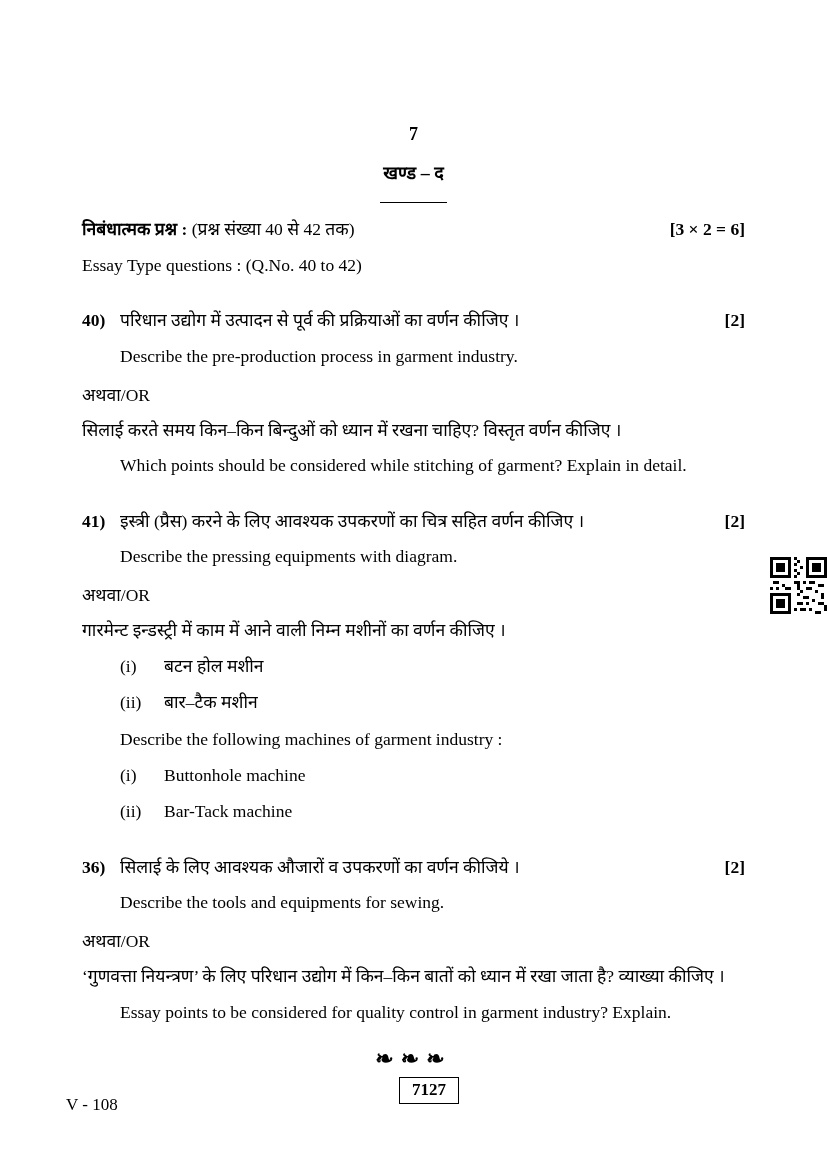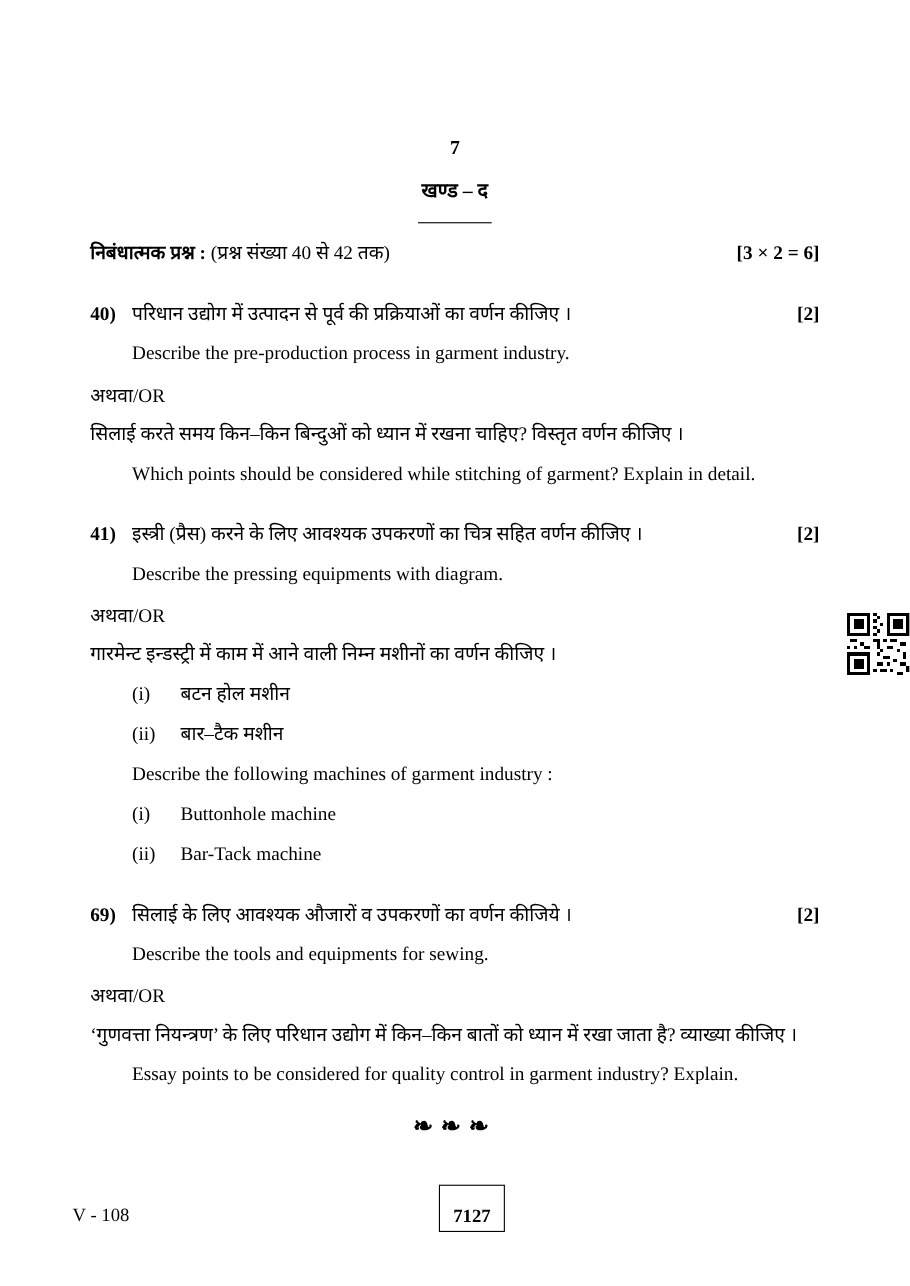--- a/index.html
+++ b/index.html
@@ -42,21 +42,21 @@
     text-align: center;
     font-size: 22px;
     font-weight: bold;
     letter-spacing: 7px;
     margin-top: 22px;
   }
   .footer-code { position: absolute; left: 66px; top: 1085px; font-weight: normal; font-size: 17px; margin-top: 10px; }
   .footer-box {
     position: absolute; left: 399px; top: 1077px;
     border: 1.7px solid #000;
-    padding: 18px 12px 3px;
+    padding: 2px 12px 3px;
     font-weight: bold; font-size: 17px;
   }
   .qr { position: absolute; right: 0; top: 557px; width: 57px; height: 57px; }
 </style>
 </head>
 <body>
 
 <div class="page">
   <div class="content">
 
@@ -65,20 +65,21 @@
     <div class="center head-hi">
       <span class="head-underline">खण्ड – द</span>
     </div>
 
 
     <div class="row">
       <span class="grow"><span class="bold">निबंधात्मक प्रश्न :</span><span> (प्रश्न संख्या 40 से 42 तक)</span></span>
       <span class="marks">[3 × 2 = 6]</span>
     </div>
 
+    <div class="line">Essay Type questions : (Q.No. 40 to 42)</div>
 
     <div class="q-block">
       <div class="row">
         <span class="q-num">40)</span>
         <span class="grow">परिधान उद्योग में उत्पादन से पूर्व की प्रक्रियाओं का वर्णन कीजिए ।</span>
         <span class="marks">[2]</span>
       </div>
       <div class="line indent">Describe the pre-production process in garment industry.</div>
       <div class="or">अथवा/OR</div>
       <div class="line">सिलाई करते समय किन–किन बिन्दुओं को ध्यान में रखना चाहिए? विस्तृत वर्णन कीजिए ।</div>
@@ -111,21 +112,21 @@
         <span>Buttonhole machine</span>
       </div>
       <div class="li-row">
         <span class="li-label">(ii)</span>
         <span>Bar-Tack machine</span>
       </div>
     </div>
 
     <div class="q-block">
       <div class="row">
-        <span class="q-num">69)</span>
+        <span class="q-num">36)</span>
         <span class="grow">सिलाई के लिए आवश्यक औजारों व उपकरणों का वर्णन कीजिये ।</span>
         <span class="marks">[2]</span>
       </div>
       <div class="line indent">Describe the tools and equipments for sewing.</div>
       <div class="or">अथवा/OR</div>
       <div class="line">‘गुणवत्ता नियन्त्रण’ के लिए परिधान उद्योग में किन–किन बातों को ध्यान में रखा जाता है? व्याख्या कीजिए ।</div>
       <div class="line indent">Essay points to be considered for quality control in garment industry? Explain.</div>
     </div>
 
     <div class="ornament">❧❧❧</div>

